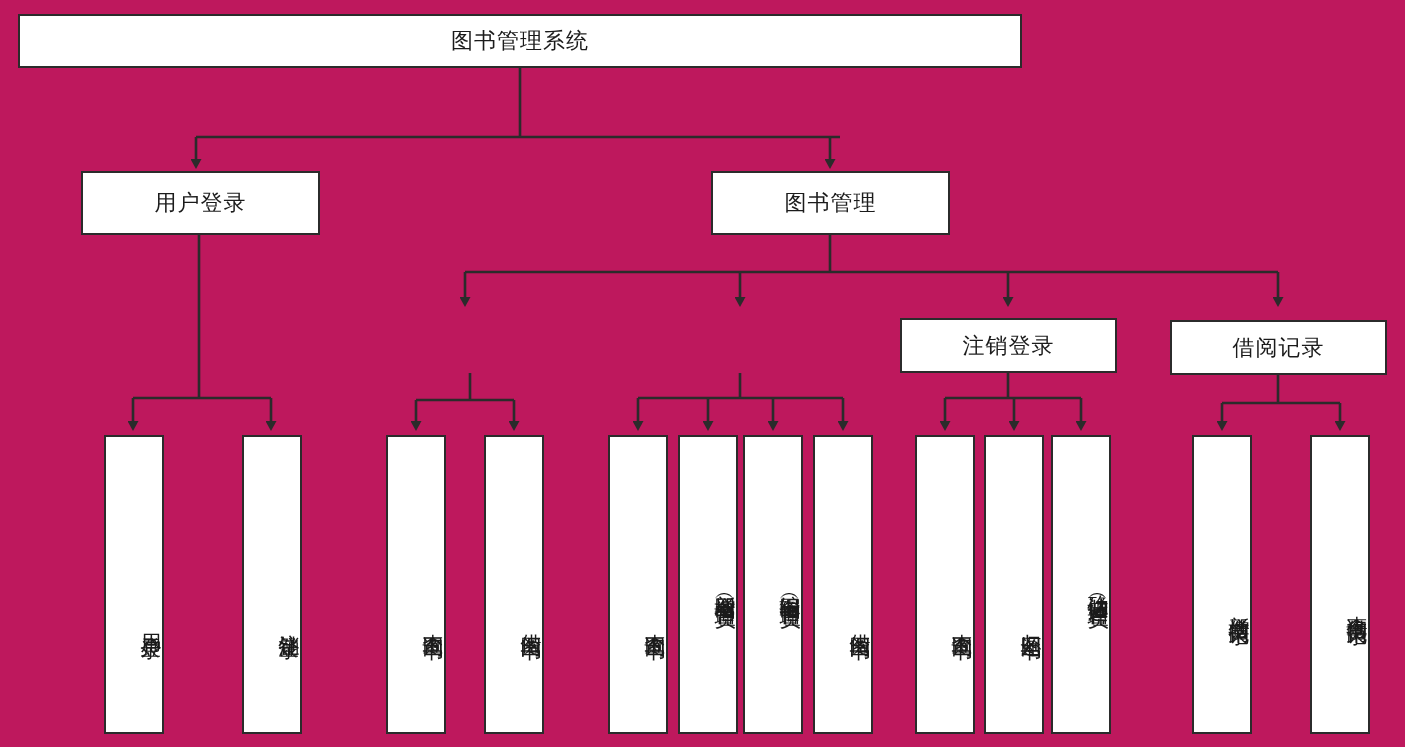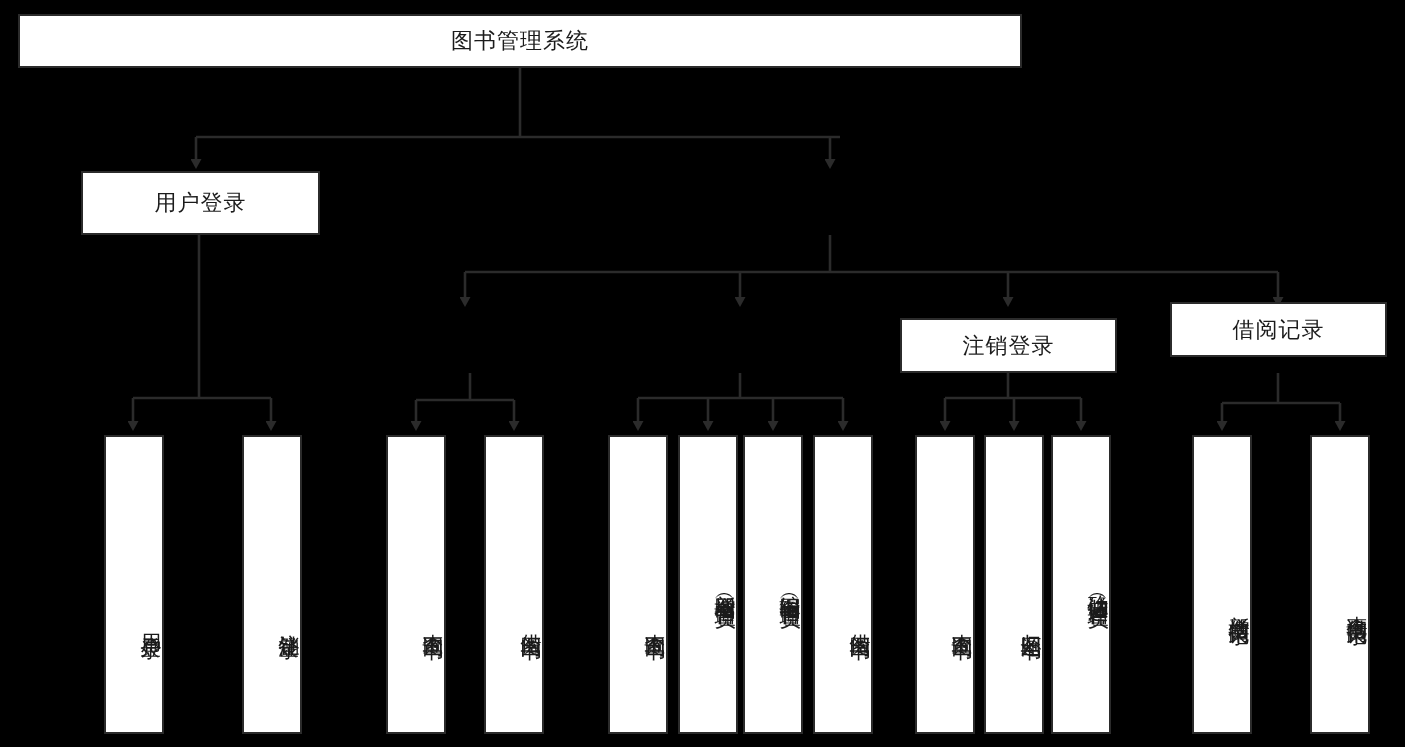--- a/index.html
+++ b/index.html
@@ -7,21 +7,21 @@
     padding: 0;
     background: #ffffff;
   }
   body {
     font-family: "Liberation Sans", "DejaVu Sans", sans-serif;
   }
   #canvas {
     position: relative;
     width: 1405px;
     height: 747px;
-    background: #000000;
+    background: #be185d;
     overflow: hidden;
   }
   svg.edges {
     position: absolute;
     left: 0;
     top: 0;
     width: 1405px;
     height: 747px;
     pointer-events: none;
   }
@@ -119,28 +119,31 @@
   </svg>
 
   <div class="node horiz" style="left:18px; top:14px; width:1004px; height:54px;">
     <span class="node-label">图书管理系统</span>
   </div>
 
   <div class="node horiz" style="left:81px; top:171px; width:239px; height:64px;">
     <span class="node-label">用户登录</span>
   </div>
 
+  <div class="node horiz" style="left:711px; top:171px; width:239px; height:64px;">
+    <span class="node-label">图书管理</span>
+  </div>
 
 
 
   <div class="node horiz" style="left:900px; top:318px; width:217px; height:55px;">
     <span class="node-label">注销登录</span>
   </div>
 
-  <div class="node horiz" style="left:1170px; top:302px; width:217px; height:55px;">
+  <div class="node horiz" style="left:1170px; top:320px; width:217px; height:55px;">
     <span class="node-label">借阅记录</span>
   </div>
 
   <div class="node vert" style="left:104px; top:435px; width:60px; height:299px; padding-top:72px;">
     <span class="node-label">用户登录</span>
   </div>
 
   <div class="node vert" style="left:242px; top:435px; width:60px; height:299px; padding-top:72px;">
     <span class="node-label">注销登录</span>
   </div>

